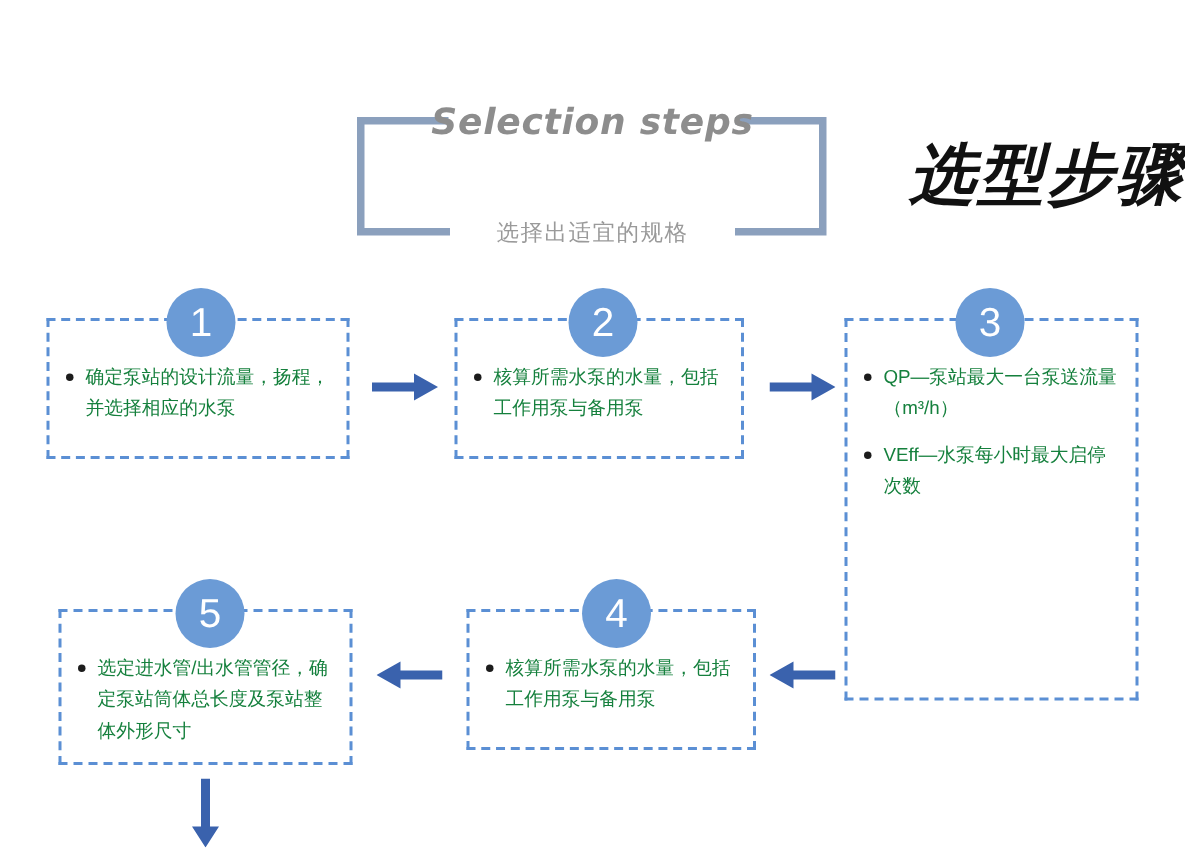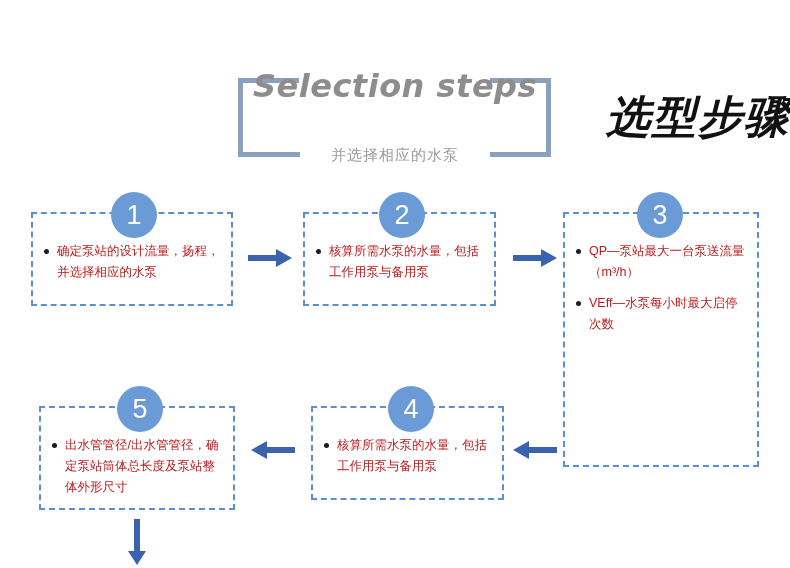--- a/index.html
+++ b/index.html
@@ -41,21 +41,21 @@
     background: #ffffff;
   }
 
   .hdr-en {
     position: absolute;
     top: 15px; left: 0; width: 790px;
     text-align: center;
     font-family: "DejaVu Sans", sans-serif;
     font-style: italic;
     font-weight: 600;
-    font-size: 32px;
+    font-size: 24px;
     color: #8d8d8d;
     letter-spacing: 0.5px;
     z-index: 3;
   }
 
   .hdr-cn {
     position: absolute;
     top: 39px; left: 0; width: 790px;
     text-align: right;
     font-family: "Liberation Sans", sans-serif;
@@ -90,21 +90,21 @@
     left: 11px;
     right: 8px;
     list-style: none;
   }
 
   .step-list li {
     position: relative;
     padding-left: 13px;
     font-size: 12.5px;
     line-height: 21px;
-    color: #b91c1c;
+    color: #15803d;
     margin-bottom: 10px;
   }
   .step-list li:last-child { margin-bottom: 0; }
 
   .step-list li::before {
     content: "";
     position: absolute;
     left: 0; top: 8px;
     width: 5px; height: 5px;
     border-radius: 50%;
@@ -136,21 +136,21 @@
 </style>
 </head>
 <body>
 
 <div id="header">
   <div class="hdr-bracket"></div>
   <div class="hdr-gap-top"></div>
   <div class="hdr-gap-bottom"></div>
   <div class="hdr-en">Selection steps</div>
   <div class="hdr-cn">选型步骤</div>
-  <div class="hdr-sub">并选择相应的水泵</div>
+  <div class="hdr-sub">选择出适宜的规格</div>
 </div>
 
 <div class="num-circle" style="left:111px; top:192px;">1</div>
 <div class="step-box" style="left:31px; top:212px; width:202px; height:94px;">
   <ul class="step-list" style="top:27px;">
     <li>确定泵站的设计流量，扬程，并选择相应的水泵</li>
   </ul>
 </div>
 
 <div class="arrow" style="left:248px; top:248px;">
@@ -195,21 +195,21 @@
 
 <div class="arrow" style="left:251px; top:440px;">
   <svg width="44" height="20" viewBox="0 0 44 20">
     <path d="M44 7 H16 V1 L0 10 L16 19 V13 H44 Z" fill="#3a62ad"></path>
   </svg>
 </div>
 
 <div class="num-circle" style="left:117px; top:386px;">5</div>
 <div class="step-box" style="left:39px; top:406px; width:196px; height:104px;">
   <ul class="step-list" style="top:27px;">
-    <li>出水管管径/出水管管径，确定泵站筒体总长度及泵站整体外形尺寸</li>
+    <li>选定进水管/出水管管径，确定泵站筒体总长度及泵站整体外形尺寸</li>
   </ul>
 </div>
 
 <div class="arrow" style="left:127px; top:519px;">
   <svg width="20" height="46" viewBox="0 0 20 46">
     <path d="M7 0 H13 V32 H19 L10 46 L1 32 H7 Z" fill="#3a62ad"></path>
   </svg>
 </div>
 
 </body></html>

